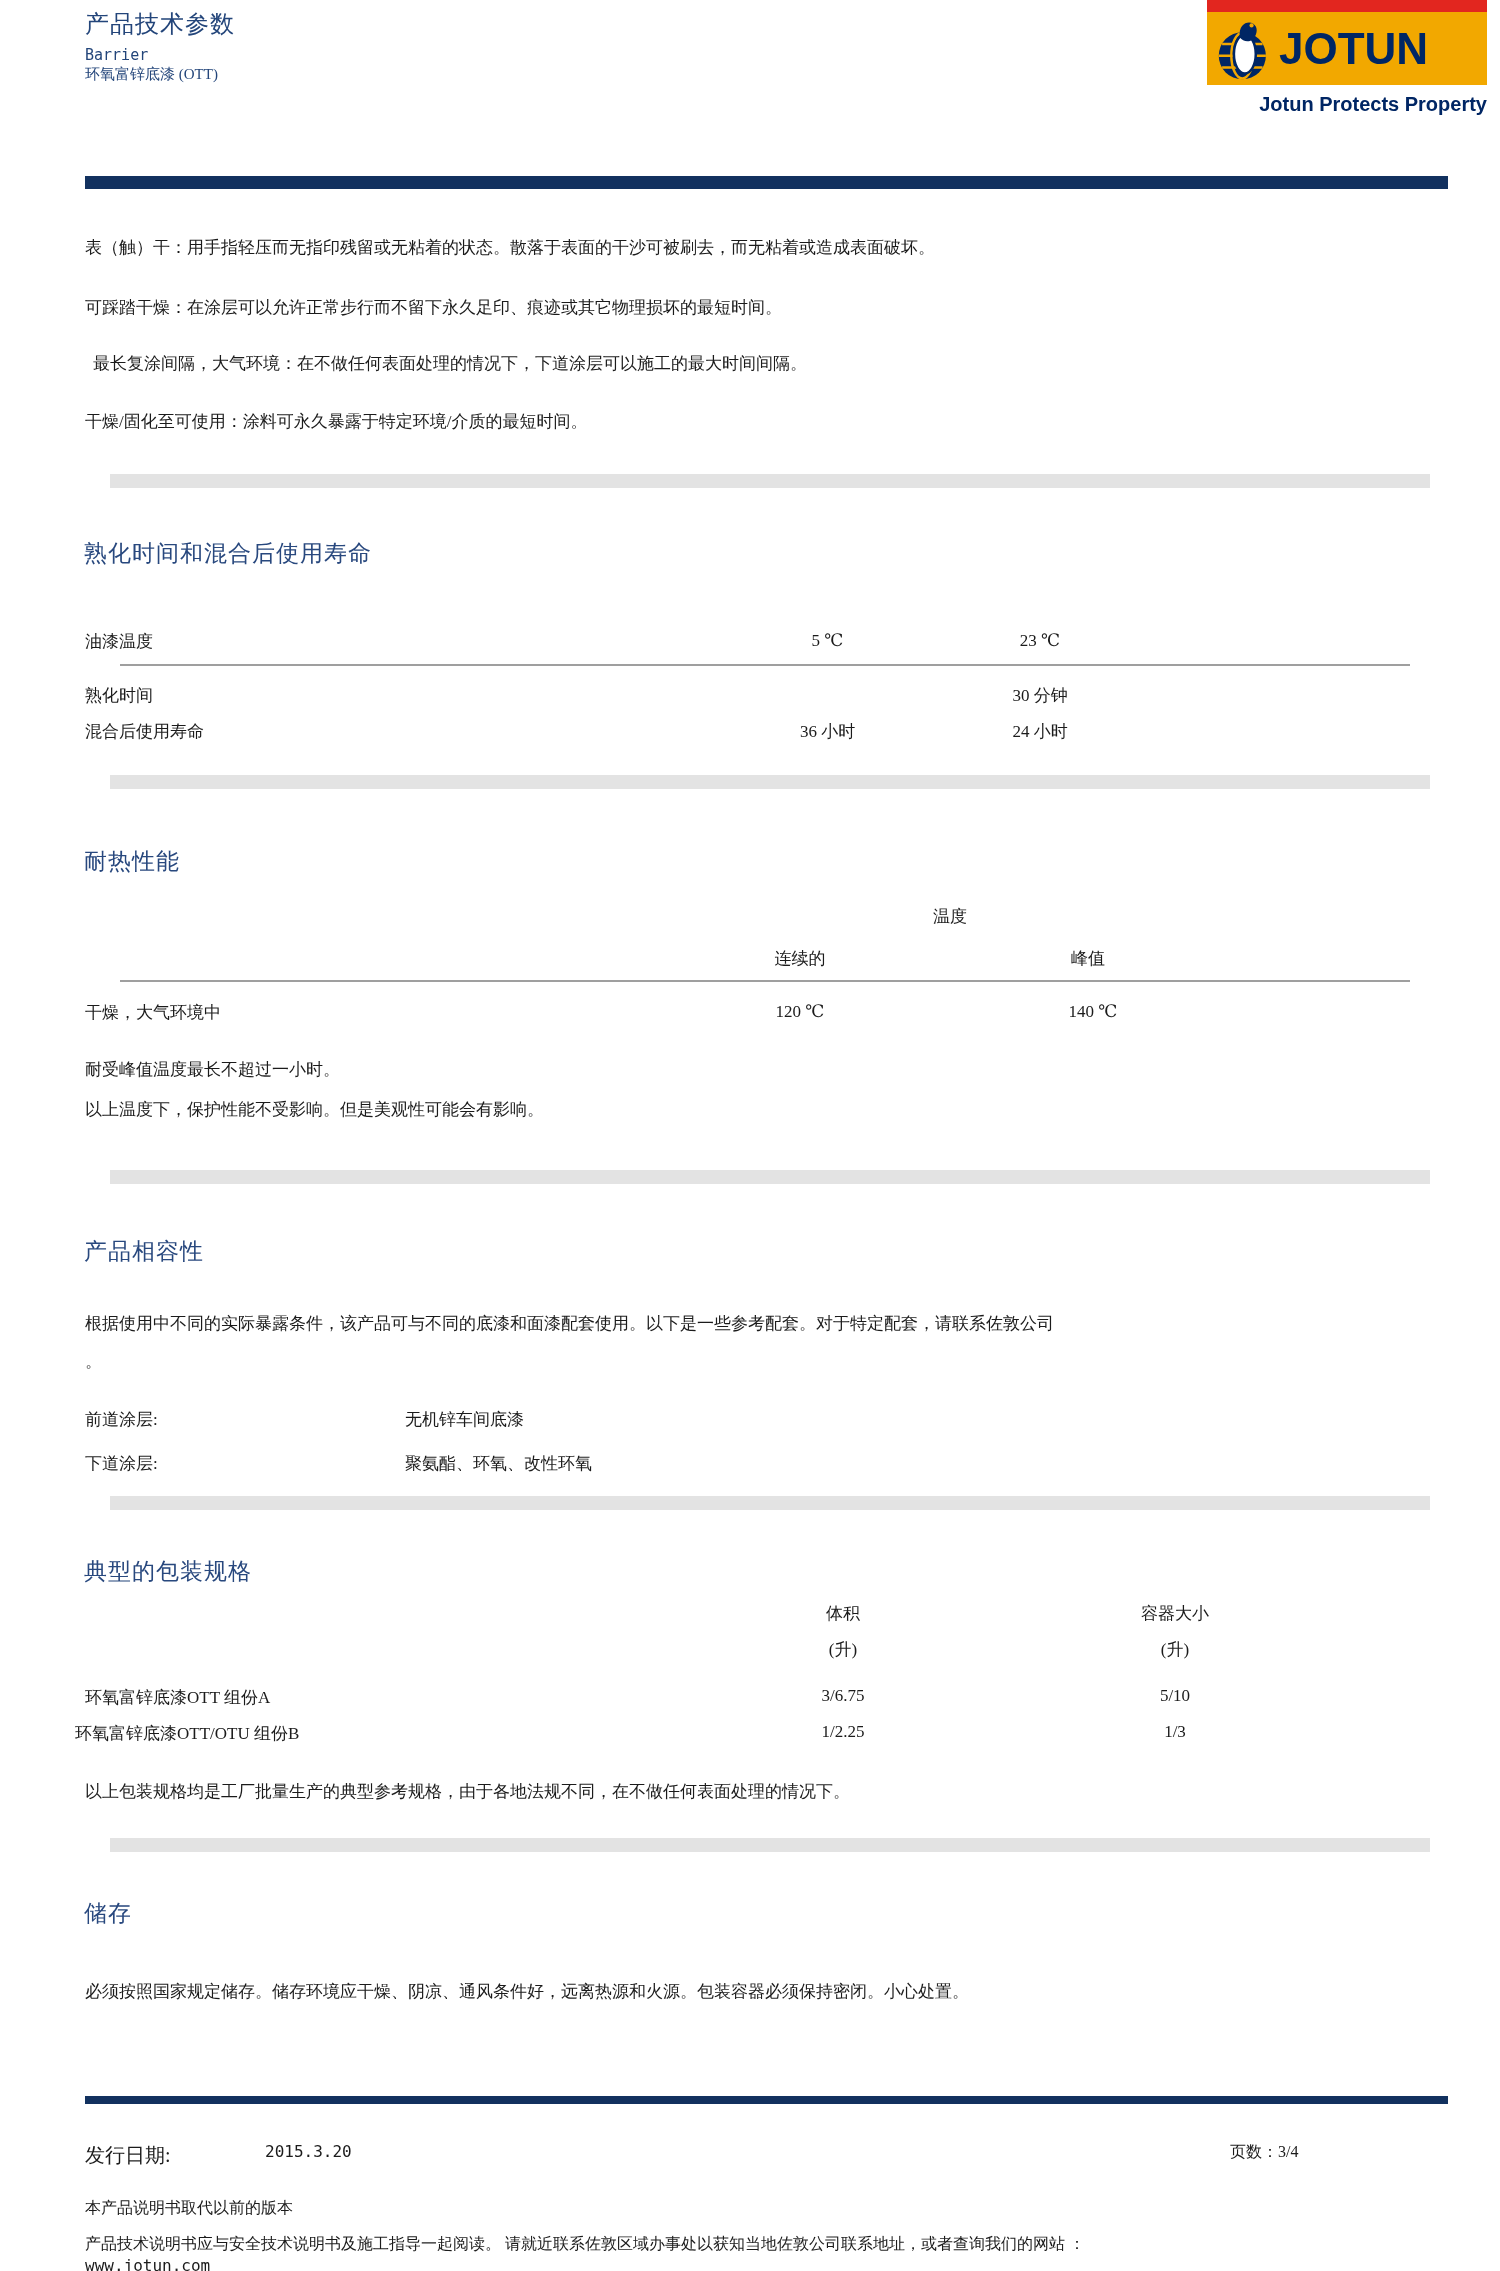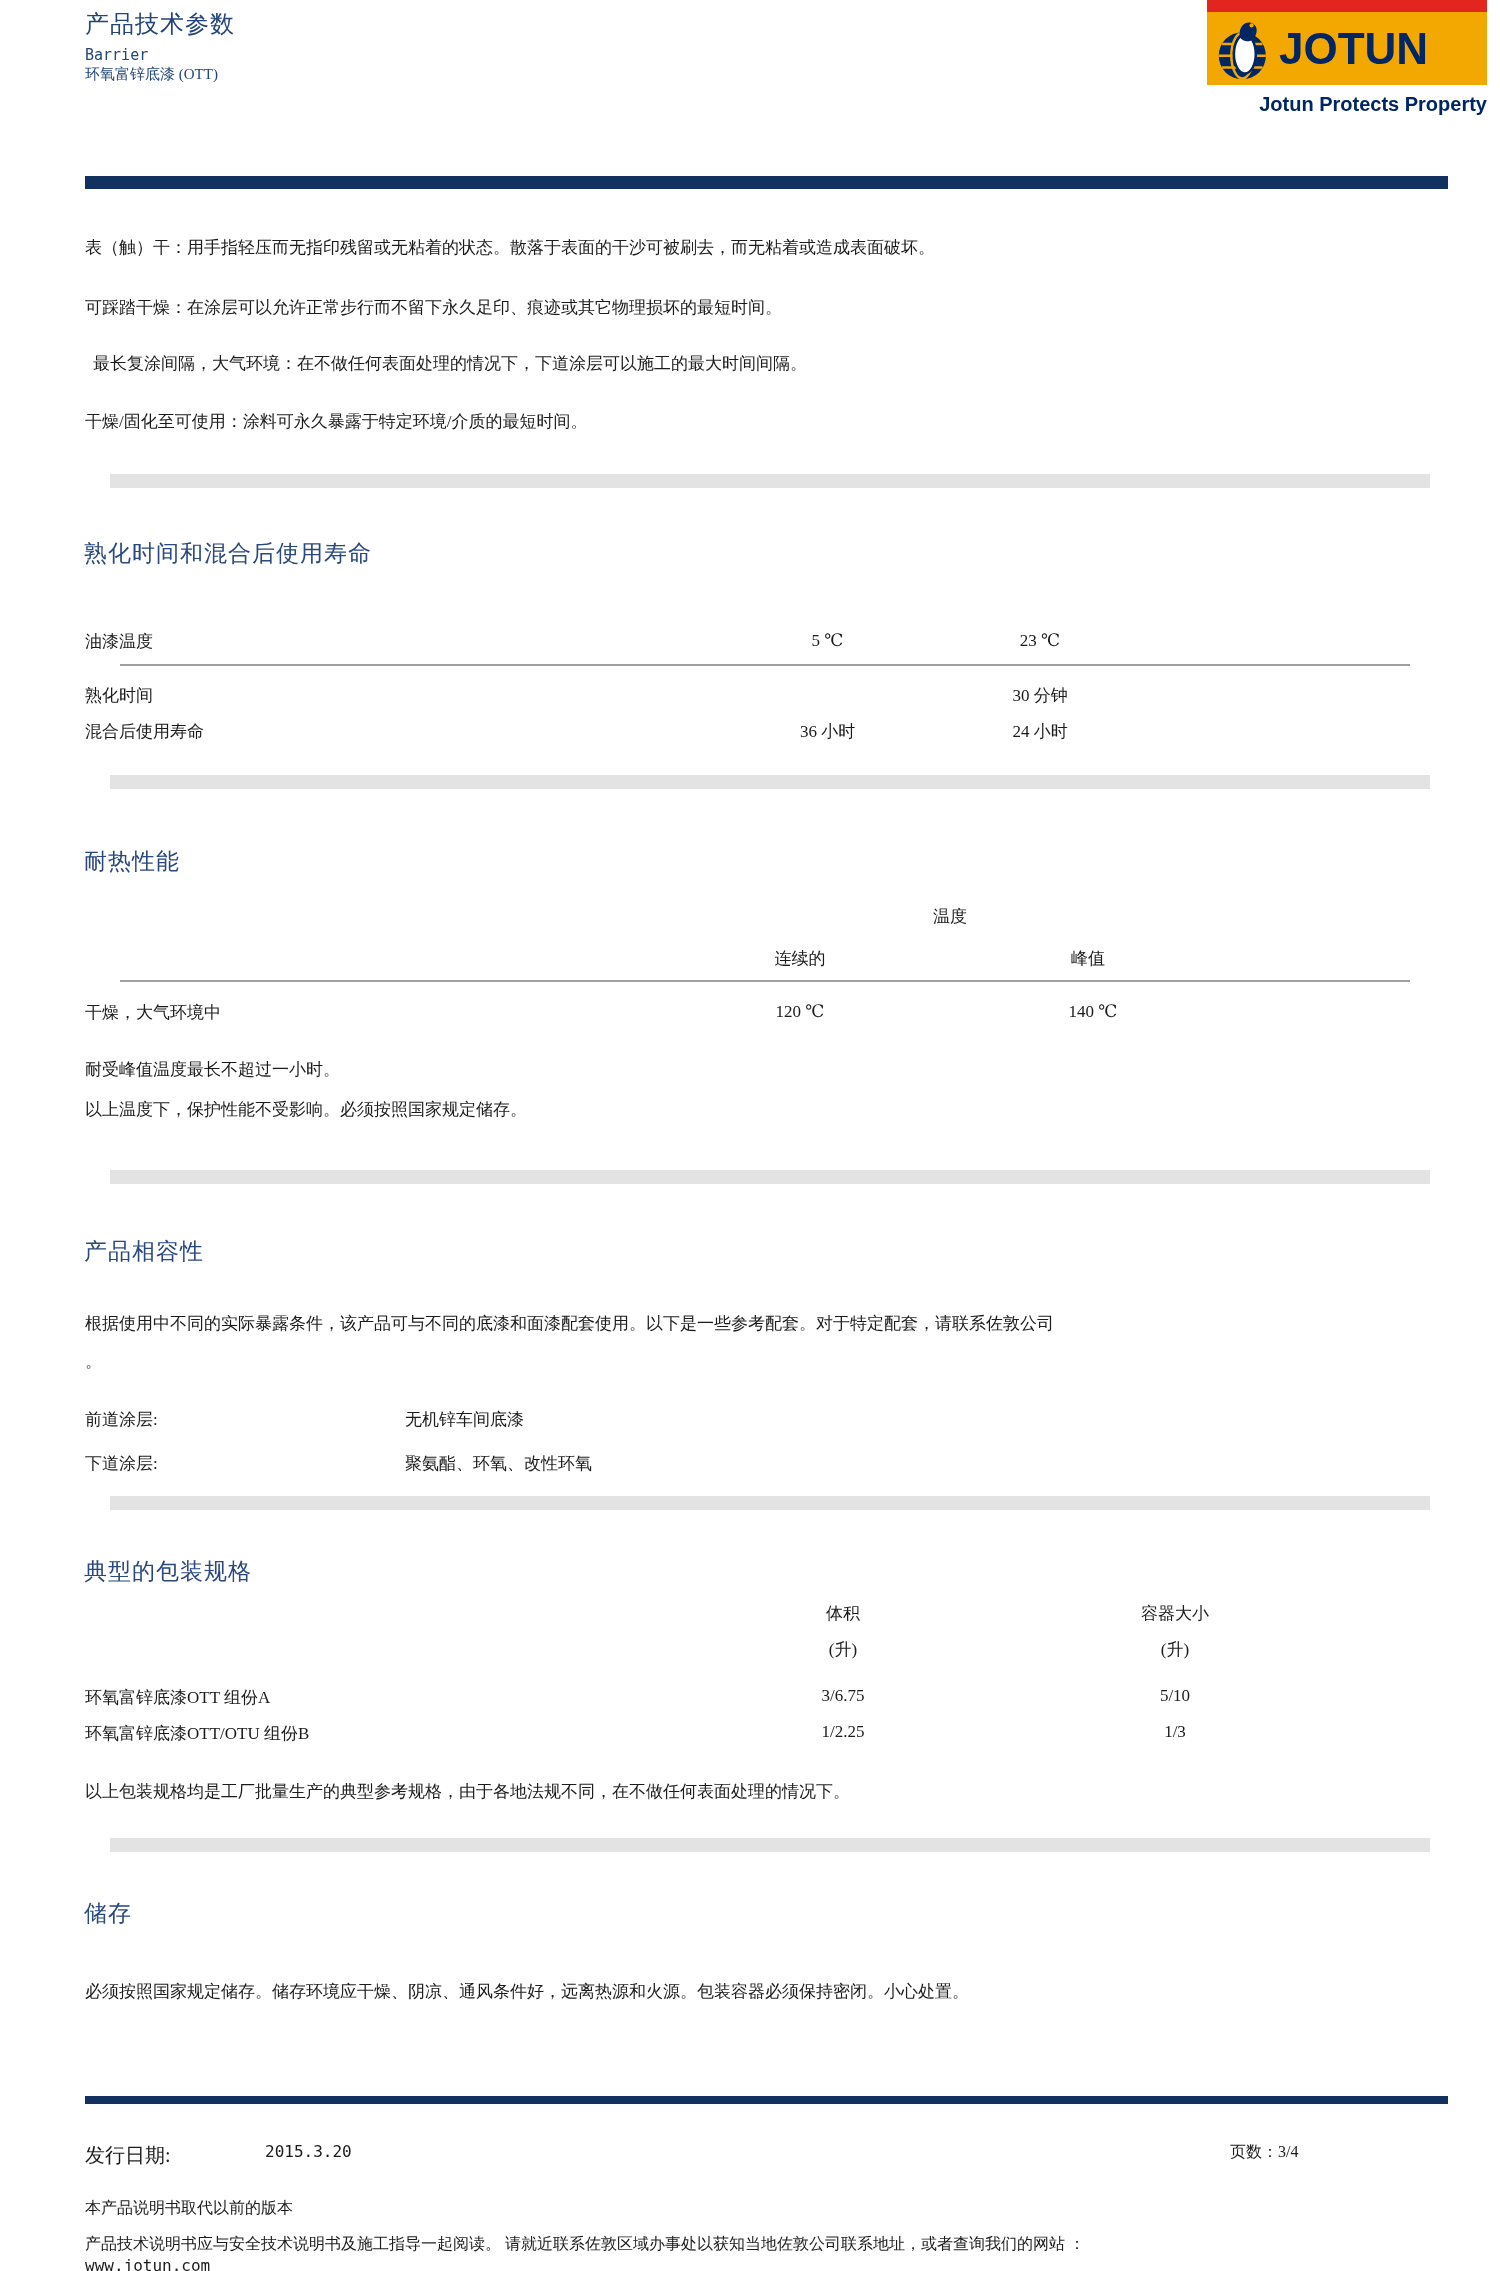--- a/index.html
+++ b/index.html
@@ -82,21 +82,21 @@
   <div class="abs cell" style="left:865px;top:905px;width:170px;">温度</div>
   <div class="abs cell" style="left:715px;top:947px;width:170px;">连续的</div>
   <div class="abs cell" style="left:1003px;top:947px;width:170px;">峰值</div>
   <div class="abs rule" style="top:980px;"></div>
 
   <div class="abs body-text" style="left:85px;top:1001px;">干燥，大气环境中</div>
   <div class="abs cell" style="left:715px;top:1001px;width:170px;">120  ℃</div>
   <div class="abs cell" style="left:1003px;top:1001px;width:180px;">140  ℃</div>
 
   <div class="abs body-text" style="left:85px;top:1058px;">耐受峰值温度最长不超过一小时。</div>
-  <div class="abs body-text" style="left:85px;top:1098px;">以上温度下，保护性能不受影响。必须按照国家规定储存。</div>
+  <div class="abs body-text" style="left:85px;top:1098px;">以上温度下，保护性能不受影响。但是美观性可能会有影响。</div>
 
   <div class="abs gray-bar" style="top:1170px;"></div>
 
   <div class="abs sec-head" style="left:84px;top:1236px;">产品相容性</div>
 
   <div class="abs body-text" style="left:85px;top:1312px;">根据使用中不同的实际暴露条件，该产品可与不同的底漆和面漆配套使用。以下是一些参考配套。对于特定配套，请联系佐敦公司</div>
   <div class="abs body-text" style="left:85px;top:1350px;">。</div>
 
   <div class="abs body-text" style="left:85px;top:1408px;">前道涂层:</div>
   <div class="abs body-text" style="left:405px;top:1408px;">无机锌车间底漆</div>
@@ -109,21 +109,21 @@
 
   <div class="abs cell" style="left:758px;top:1602px;width:170px;">体积</div>
   <div class="abs cell" style="left:1090px;top:1602px;width:170px;">容器大小</div>
   <div class="abs cell" style="left:758px;top:1638px;width:170px;">(升)</div>
   <div class="abs cell" style="left:1090px;top:1638px;width:170px;">(升)</div>
 
   <div class="abs body-text" style="left:85px;top:1686px;">环氧富锌底漆OTT 组份A</div>
   <div class="abs cell" style="left:758px;top:1686px;width:170px;">3/6.75</div>
   <div class="abs cell" style="left:1090px;top:1686px;width:170px;">5/10</div>
 
-  <div class="abs body-text" style="left:85px;top:1722px;">环氧富锌底漆OTT/OTU 组份B</div>
+  <div class="abs body-text" style="left:75px;top:1722px;">环氧富锌底漆OTT/OTU 组份B</div>
   <div class="abs cell" style="left:758px;top:1722px;width:170px;">1/2.25</div>
   <div class="abs cell" style="left:1090px;top:1722px;width:170px;">1/3</div>
 
   <div class="abs body-text" style="left:85px;top:1780px;">以上包装规格均是工厂批量生产的典型参考规格，由于各地法规不同，在不做任何表面处理的情况下。</div>
 
   <div class="abs gray-bar" style="top:1838px;"></div>
 
   <div class="abs sec-head" style="left:84px;top:1898px;">储存</div>
   <div class="abs body-text" style="left:85px;top:1980px;">必须按照国家规定储存。储存环境应干燥、阴凉、通风条件好，远离热源和火源。包装容器必须保持密闭。小心处置。</div>
 

